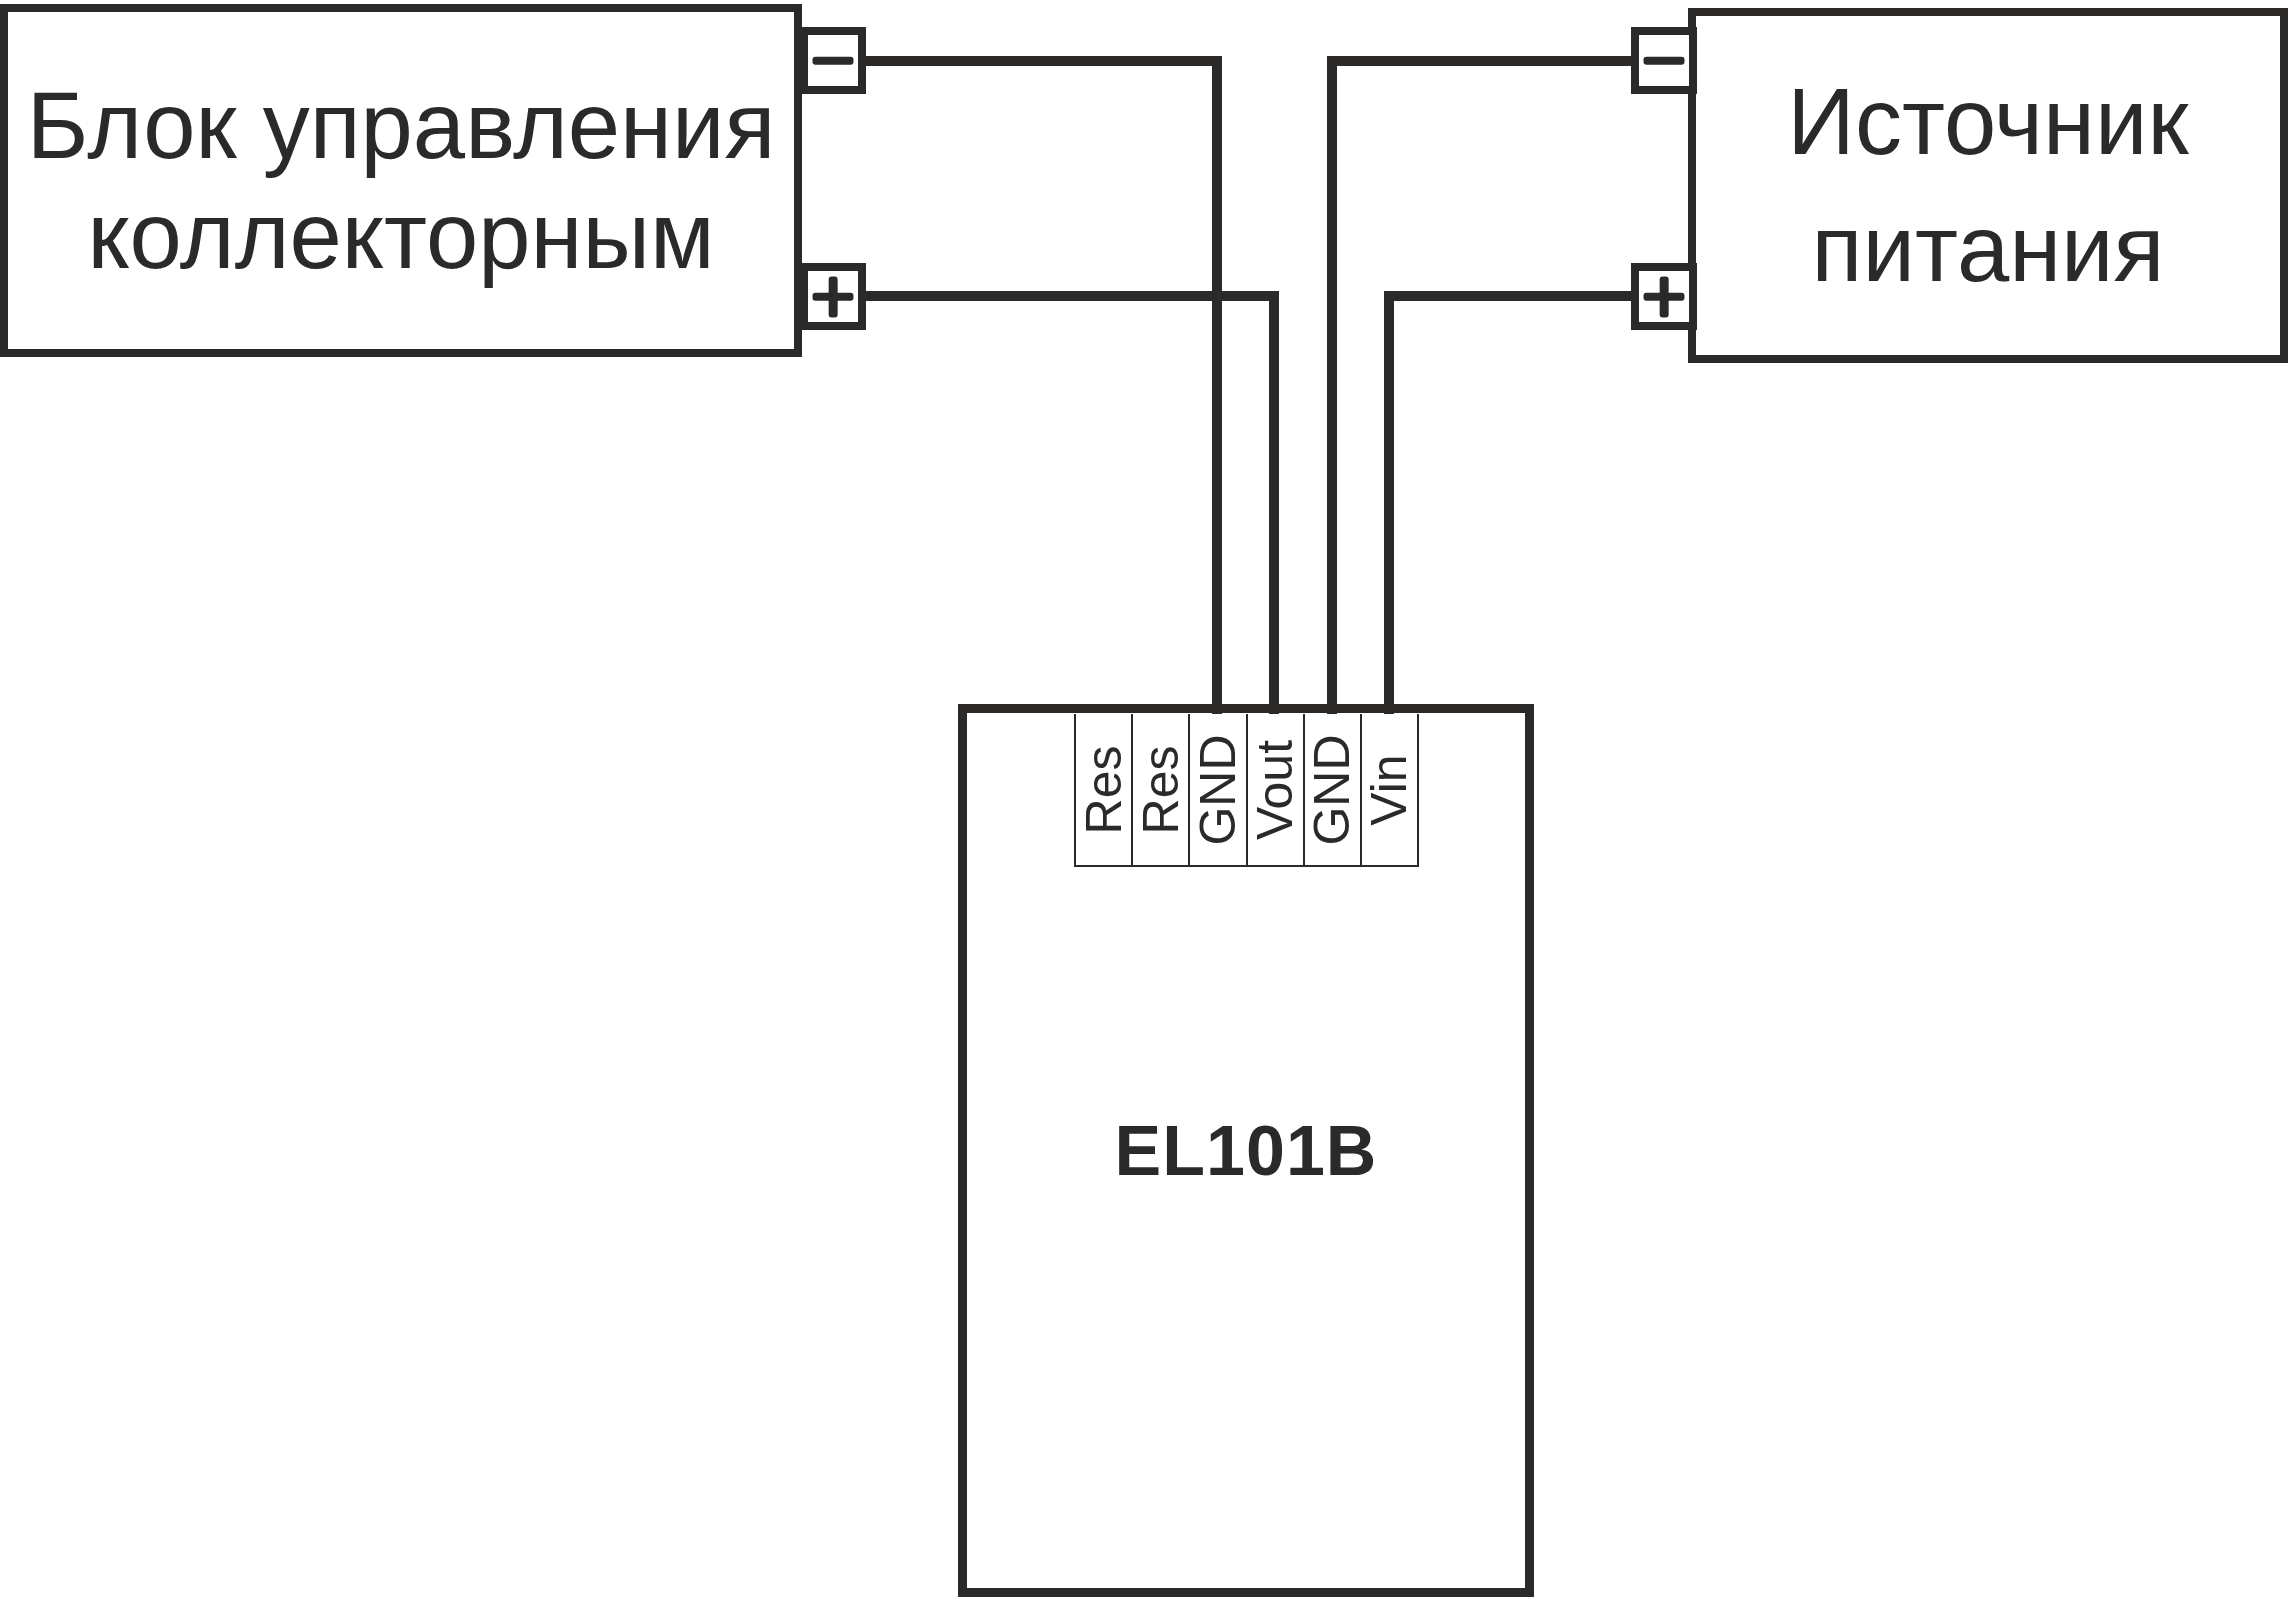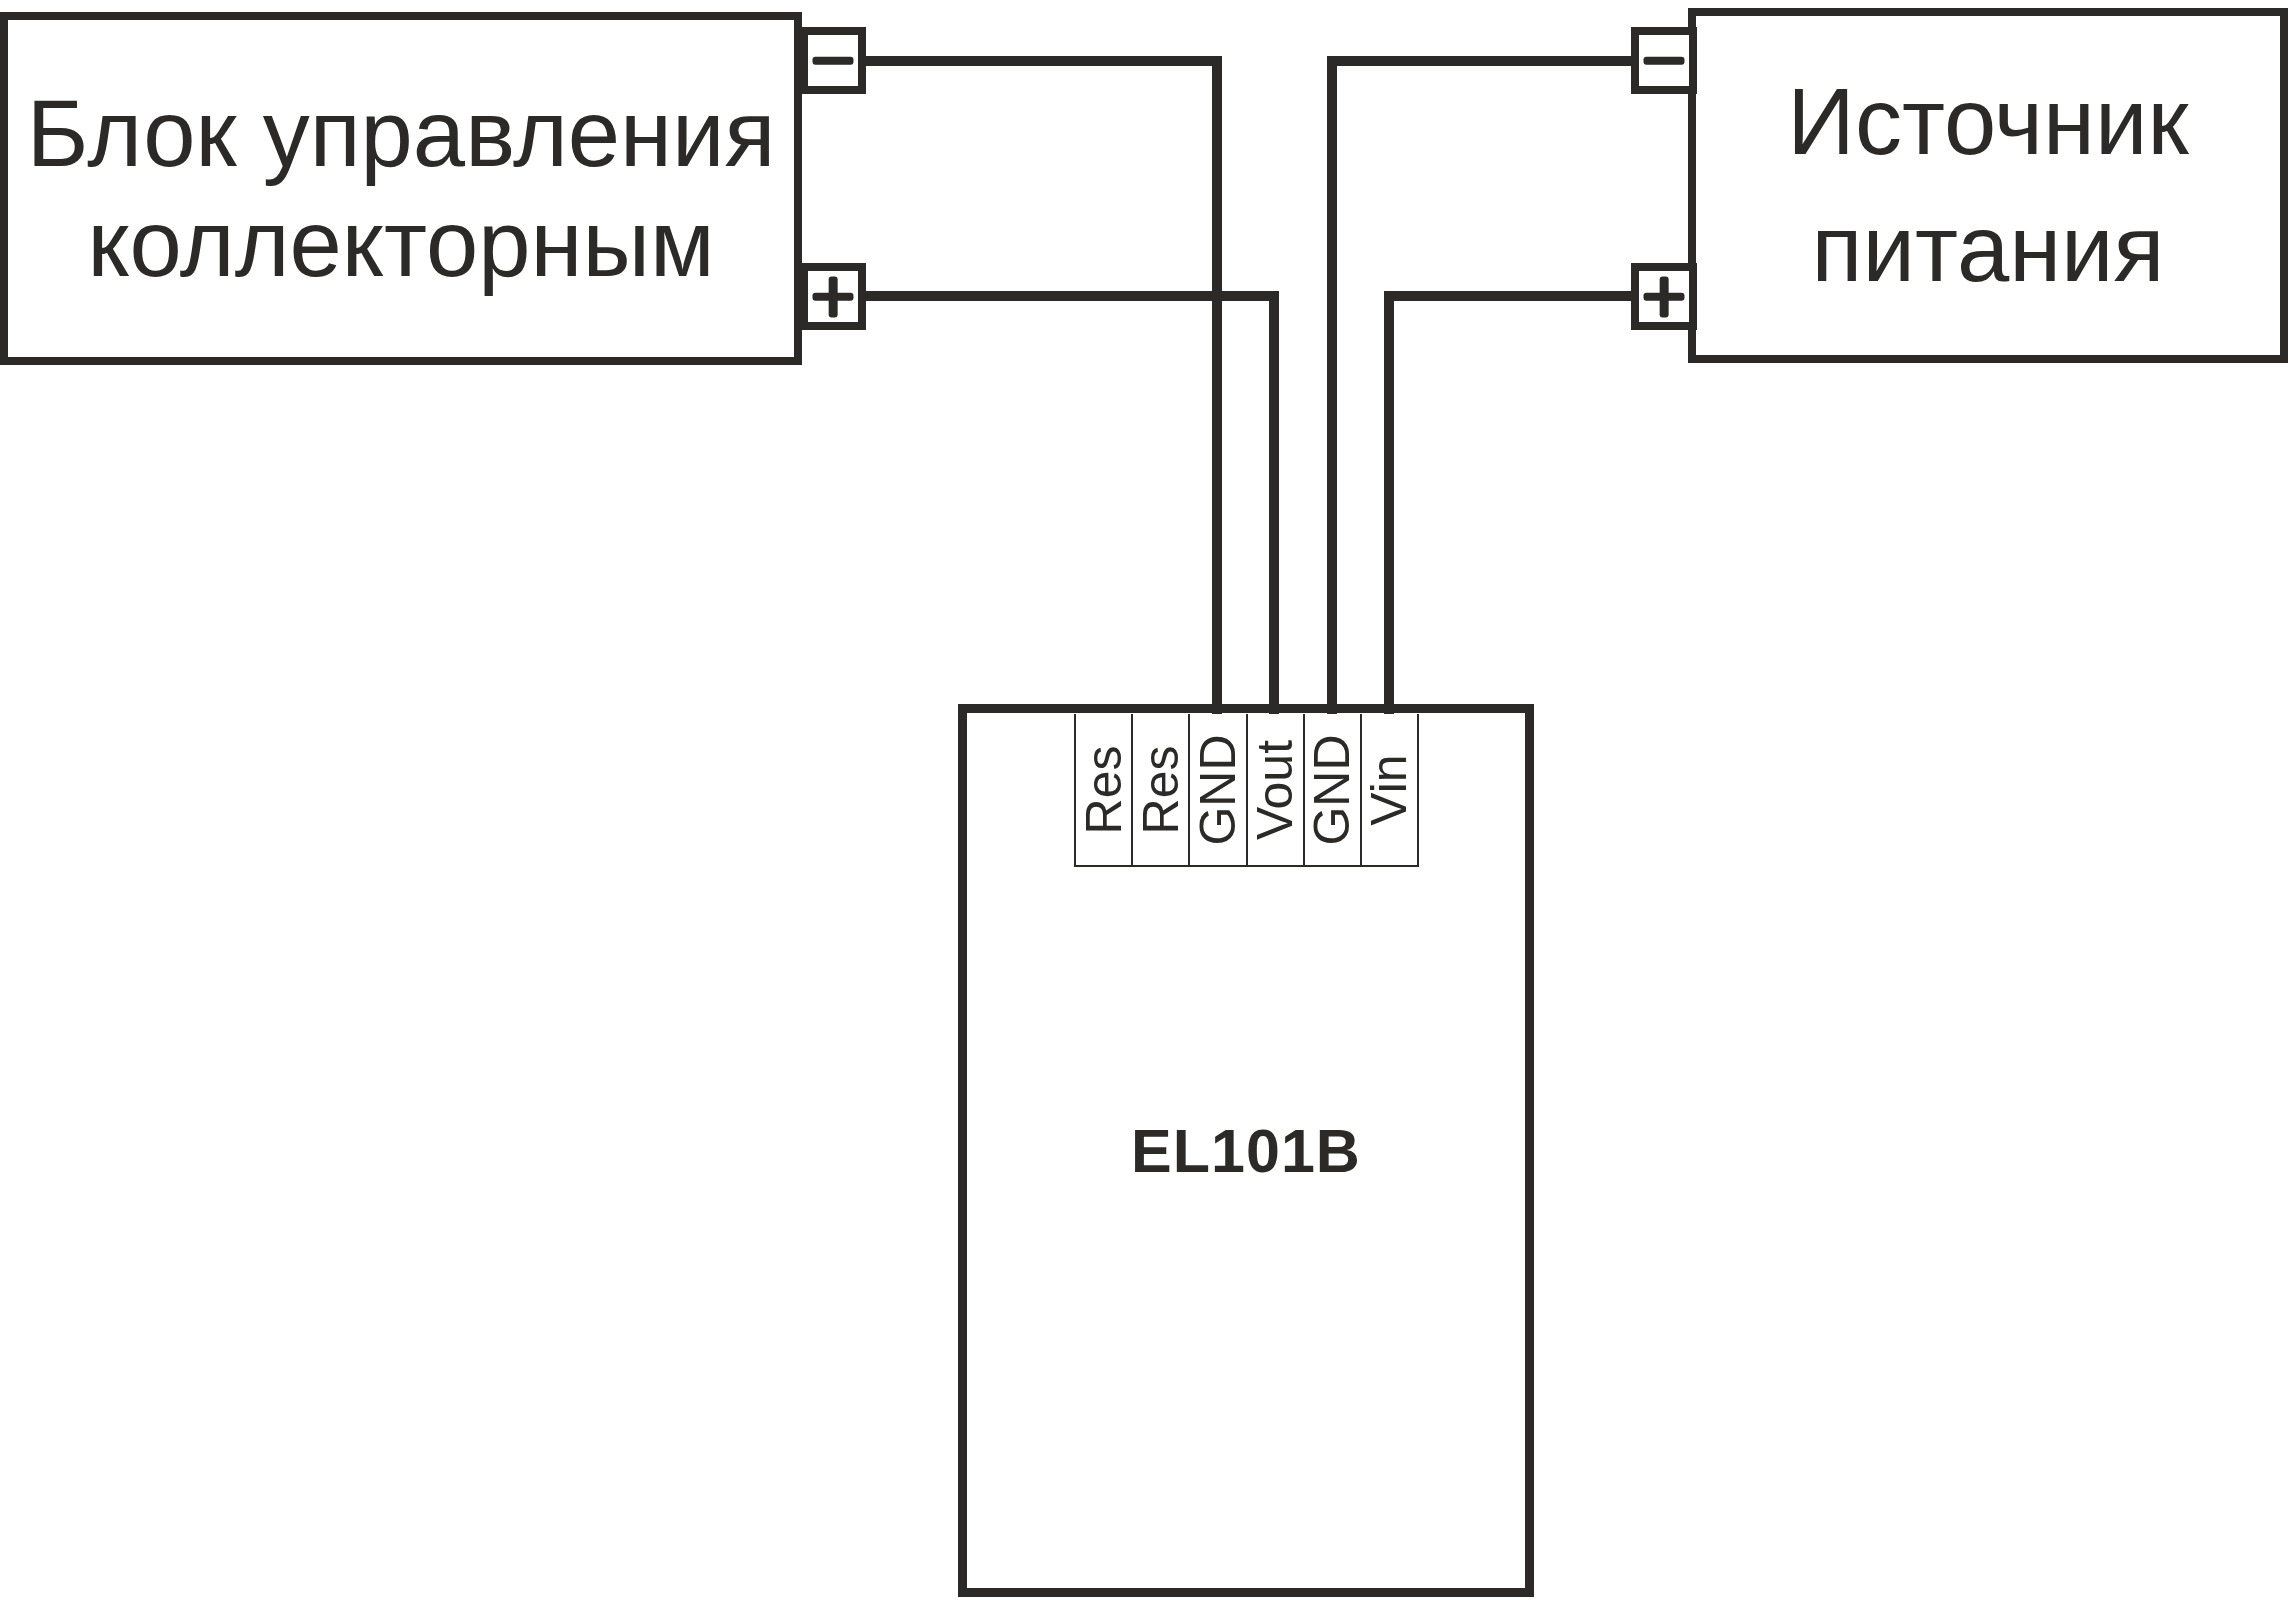--- a/index.html
+++ b/index.html
@@ -23,40 +23,40 @@
   .block {
     position: absolute;
     border: 8.7px solid #2b2a29;
     background: #ffffff;
     display: flex;
     align-items: center;
     justify-content: center;
     text-align: center;
   }
   .block-controller {
-    left: 0; top: 12px;
+    left: 0; top: 4px;
     width: 802px; height: 353px;
   }
   .block-power {
     left: 1688px; top: 8px;
     width: 600px; height: 355px;
   }
   .block-device {
     left: 958px; top: 704px;
     width: 576px; height: 893px;
     border-width: 9.7px;
   }
   .block-label {
     font-size: 94px;
     line-height: 1.16;
     white-space: nowrap;
   }
   .block-power .block-label { line-height: 1.35; }
   .device-label {
-    font-size: 61px;
+    font-size: 70px;
     font-weight: bold;
     letter-spacing: 1px;
   }
 
   
   .terminal {
     position: absolute;
     width: 66px; height: 67px;
     border: 8.7px solid #2b2a29;
     background: #ffffff;

